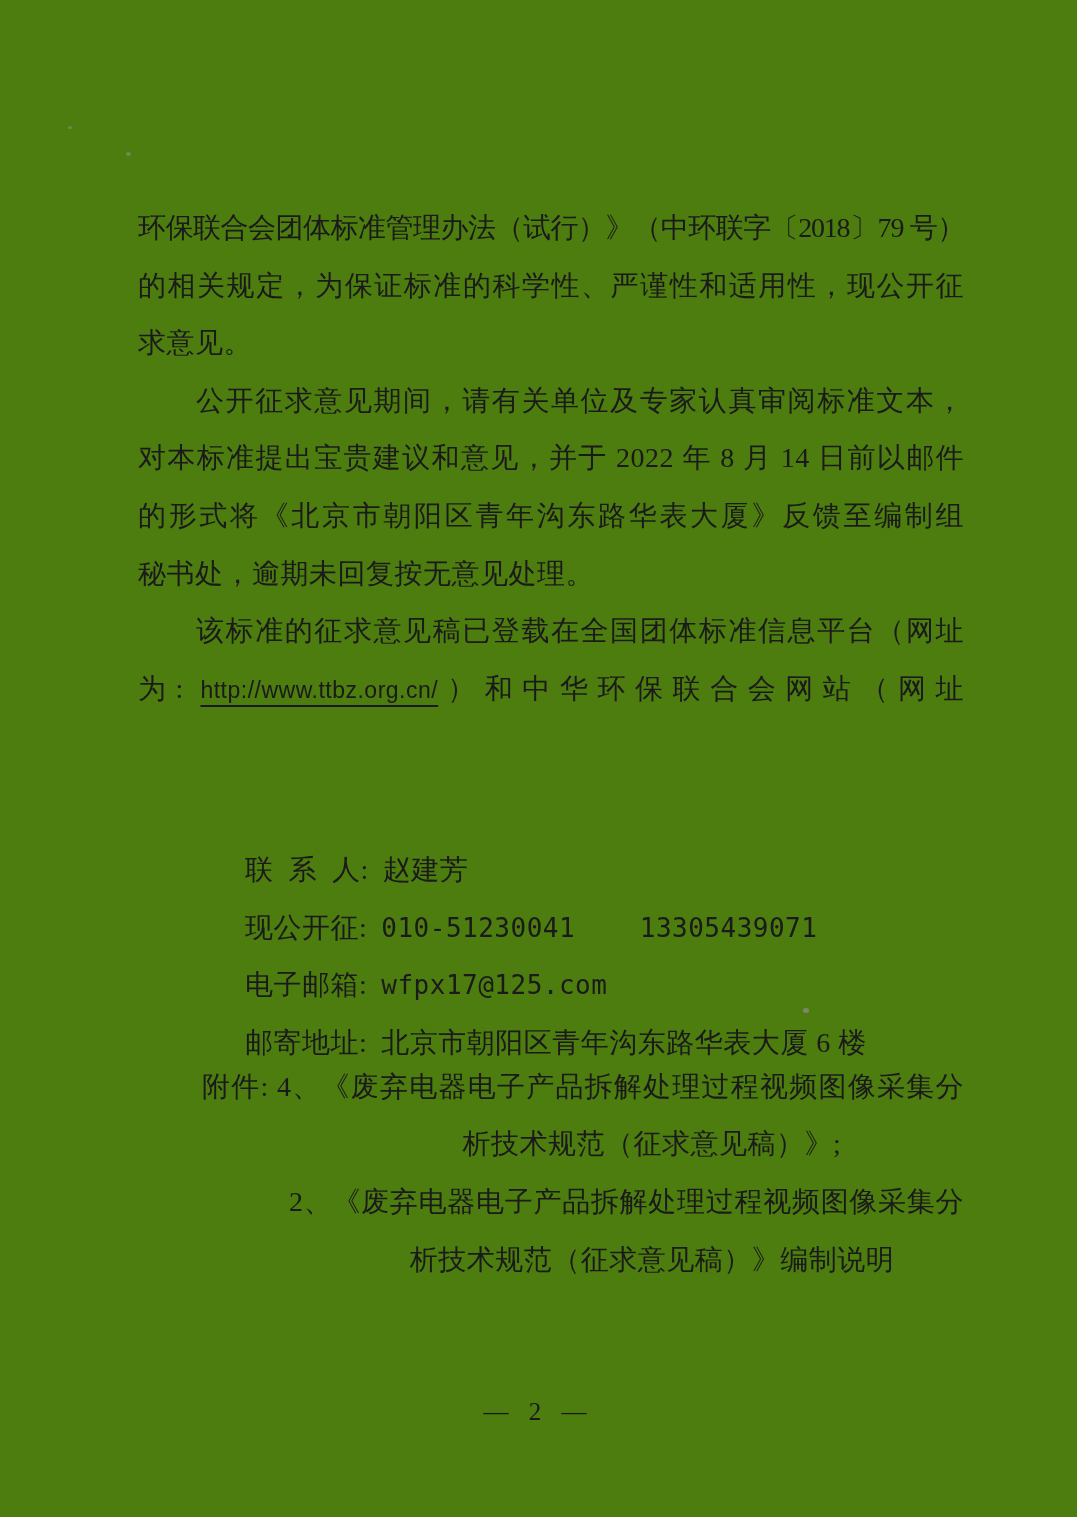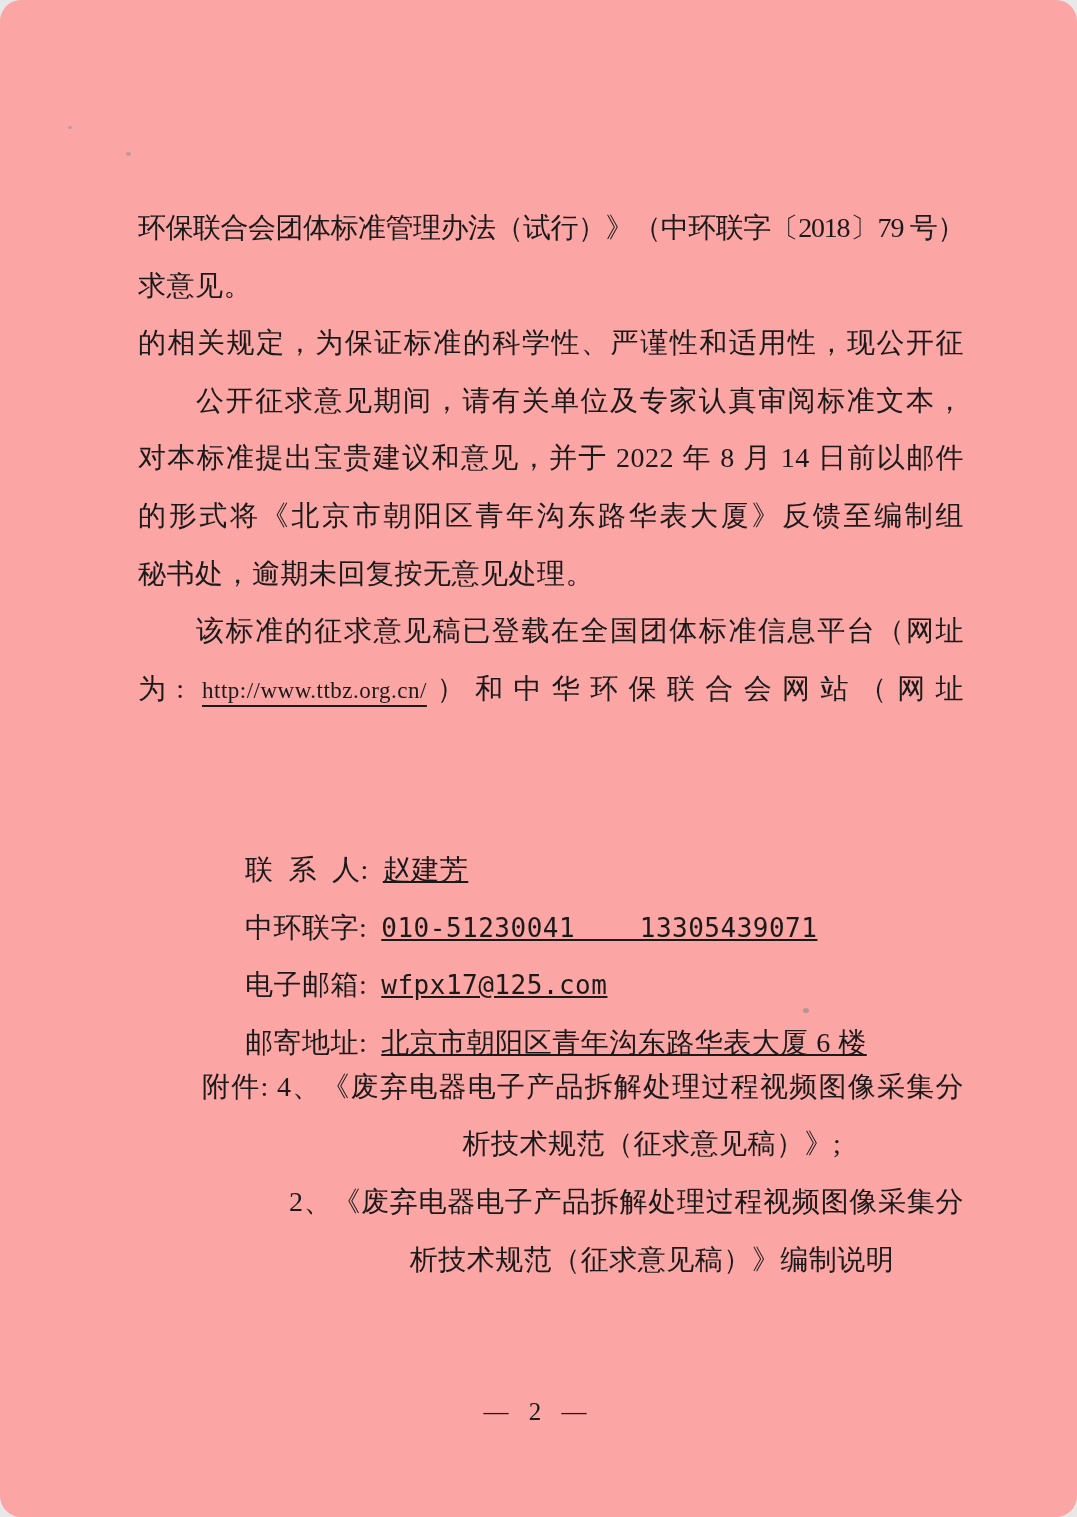--- a/index.html
+++ b/index.html
@@ -1,48 +1,47 @@
 <!DOCTYPE html>
 <html><head>
 <meta charset="utf-8">
 <style>
   html,body{margin:0;padding:0;background:#e8e8e8;}
   .page{
     position:relative;
     width:1077px;height:1517px;
-    background:#fca5a5;
+    background:#4d7c0f;
     font-family:"Liberation Serif","DejaVu Serif",serif;
     color:#1a1a1a;
     overflow:hidden;
     margin:0 auto;
-    border-radius:21px;
   }
   .doc{position:absolute;left:138px;top:199px;width:826px;}
   .line{
     font-size:28px;
     height:57.6px;line-height:57.6px;
     letter-spacing:.5px;
     white-space:normal;
   }
   .just{
     text-align:justify;
     text-align-last:justify;
     text-justify:inter-character;
   }
   .tight{letter-spacing:-1.2px;}
   .ind{padding-left:58px;}
   .pre{white-space:pre-wrap;}
   .contact{padding-left:62px;}
-  .cval{margin-left:14px;text-decoration:underline;}
+  .cval{margin-left:14px;}
   .mono{
     font-family:"DejaVu Sans Mono","Liberation Mono",monospace;
     font-size:26px;letter-spacing:.5px;
   }
   .url{
-    font-family:Liberation Serif, serif;
+    font-family:Liberation Sans, sans-serif;
     font-size:23px;letter-spacing:.5px;
     color:inherit;
     text-decoration:underline;
     text-underline-offset:7px;
     text-decoration-thickness:2px;
     cursor:pointer;
   }
   .vgap{width:100%;}
   .g1{height:66px;}
   .g2{height:44px;}
@@ -65,40 +64,40 @@
 
 <div class="page">
 
   <div class="speck sp1"></div>
   <div class="speck sp2"></div>
   <div class="speck sp3"></div>
 
   <div class="doc">
 
     <div class="line just tight">环保联合会团体标准管理办法（试行）》（中环联字〔2018〕79 号）</div>
+    <div class="line just">的相关规定，为保证标准的科学性、严谨性和适用性，现公开征</div>
     <div class="line">求意见。</div>
-    <div class="line just">的相关规定，为保证标准的科学性、严谨性和适用性，现公开征</div>
 
     <div class="line just ind">公开征求意见期间，请有关单位及专家认真审阅标准文本，</div>
     <div class="line just">对本标准提出宝贵建议和意见，并于 2022 年 8 月 14 日前以邮件</div>
     <div class="line just">的形式将《北京市朝阳区青年沟东路华表大厦》反馈至编制组</div>
     <div class="line">秘书处，逾期未回复按无意见处理。</div>
 
     <div class="line just ind">该标准的征求意见稿已登载在全国团体标准信息平台（网址</div>
     <div class="line just">
       <span>为: </span><span class="url">http://www.ttbz.org.cn/</span><span>）和中华环保联合会网站（网址</span>
     </div>
 
     <div class="vgap g1"></div>
 
     <div class="line contact pre">
       <span>联  系  人:</span><span class="cval">赵建芳</span>
     </div>
     <div class="line contact pre">
-      <span>中环联字:</span><span class="cval mono">010-51230041    13305439071</span>
+      <span>现公开征:</span><span class="cval mono">010-51230041    13305439071</span>
     </div>
     <div class="line contact pre">
       <span>电子邮箱:</span><span class="cval mono">wfpx17@125.com</span>
     </div>
     <div class="line contact pre">
       <span>邮寄地址:</span><span class="cval">北京市朝阳区青年沟东路华表大厦 6 楼</span>
     </div>
 
     <div class="vgap g2"></div>
 

